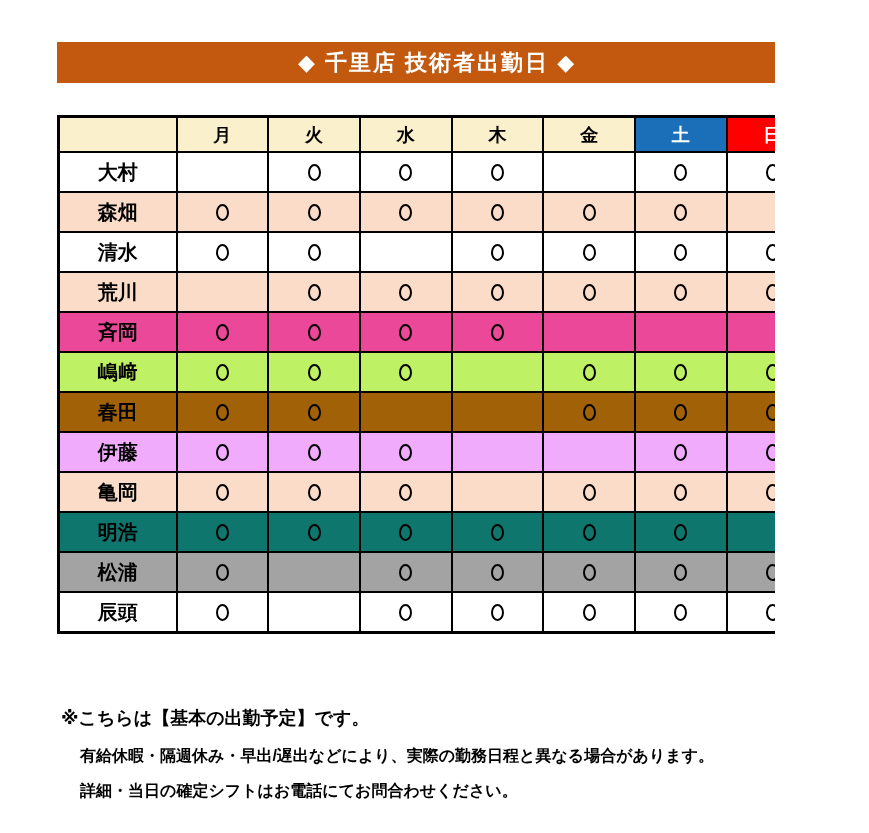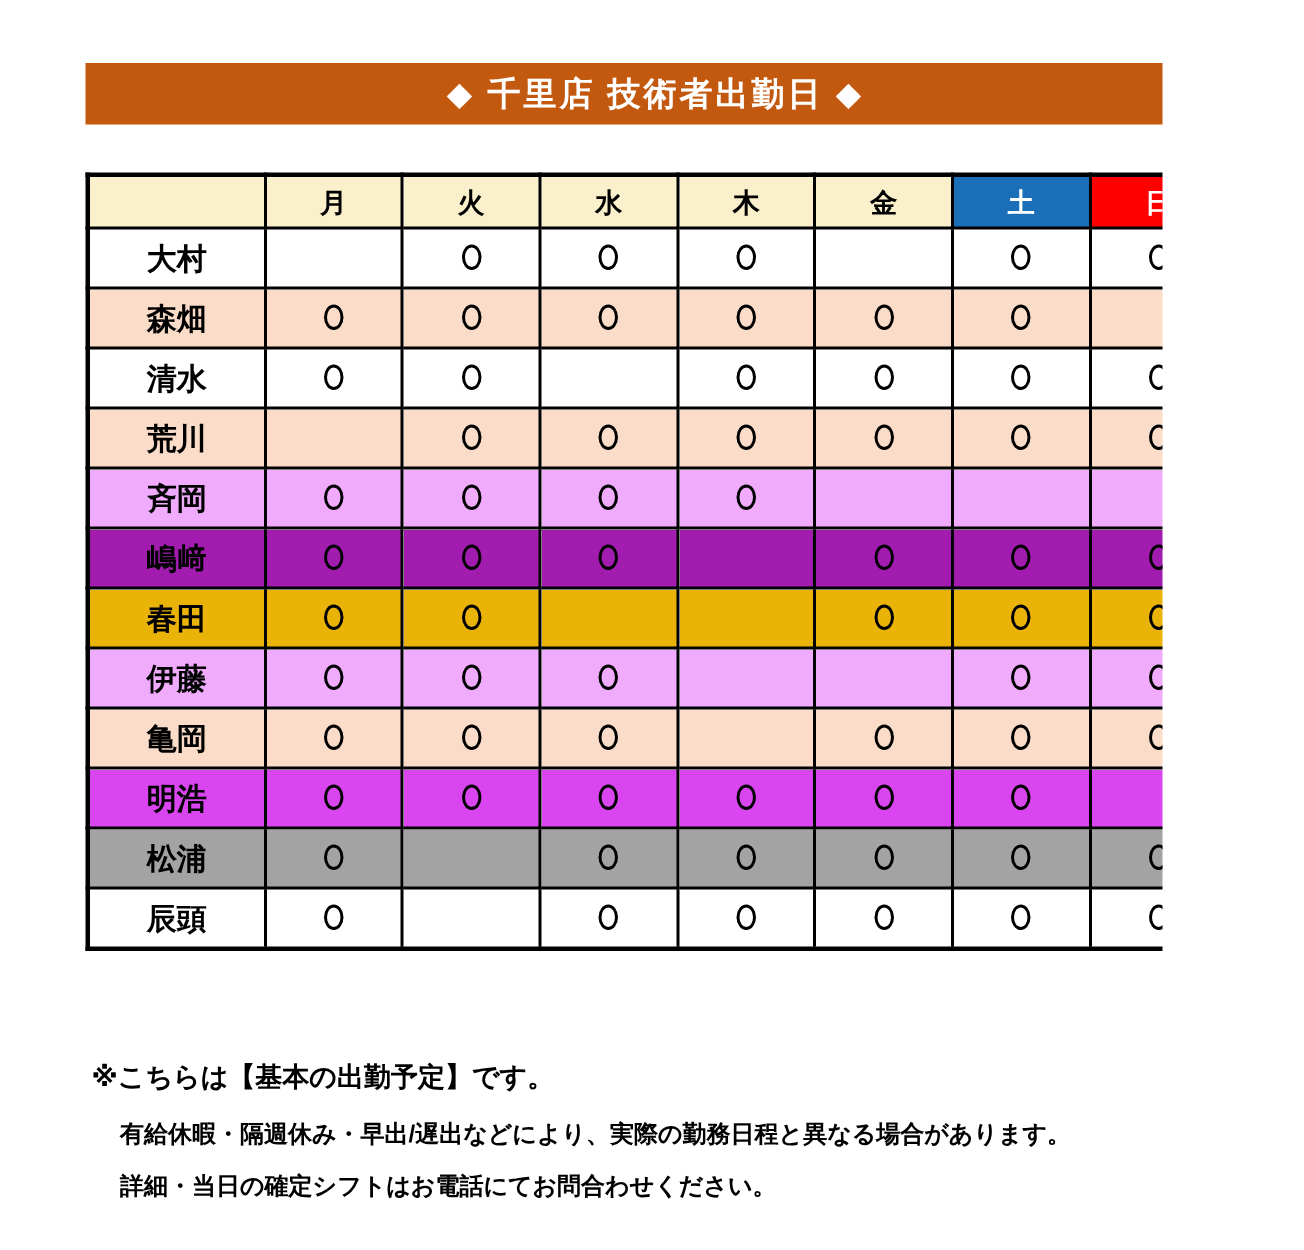--- a/index.html
+++ b/index.html
@@ -161,41 +161,41 @@
         <tr style="background: rgb(250, 220, 200);">
           <td class="name">荒川</td>
           <td></td>
           <td><span class="dot"></span></td>
           <td><span class="dot"></span></td>
           <td><span class="dot"></span></td>
           <td><span class="dot"></span></td>
           <td><span class="dot"></span></td>
           <td><span class="dot"></span></td>
         </tr>
-        <tr style="background: #f0abfc;">
+        <tr style="background: #ec4899;">
           <td class="name">斉岡</td>
           <td><span class="dot"></span></td>
           <td><span class="dot"></span></td>
           <td><span class="dot"></span></td>
           <td><span class="dot"></span></td>
           <td></td>
           <td></td>
           <td></td>
         </tr>
-        <tr style="background: #a21caf; margin-top: 20px;">
+        <tr style="background: #bef264; margin-top: 20px;">
           <td class="name">嶋﨑</td>
           <td><span class="dot"></span></td>
           <td><span class="dot"></span></td>
           <td><span class="dot"></span></td>
           <td></td>
           <td><span class="dot"></span></td>
           <td><span class="dot"></span></td>
           <td><span class="dot"></span></td>
         </tr>
-        <tr style="background: #eab308;">
+        <tr style="background: #a16207;">
           <td class="name">春田</td>
           <td><span class="dot"></span></td>
           <td><span class="dot"></span></td>
           <td></td>
           <td></td>
           <td><span class="dot"></span></td>
           <td><span class="dot"></span></td>
           <td><span class="dot"></span></td>
         </tr>
         <tr style="background: #f0abfc;">
@@ -211,21 +211,21 @@
         <tr style="background: rgb(250, 220, 200);">
           <td class="name">亀岡</td>
           <td><span class="dot"></span></td>
           <td><span class="dot"></span></td>
           <td><span class="dot"></span></td>
           <td></td>
           <td><span class="dot"></span></td>
           <td><span class="dot"></span></td>
           <td><span class="dot"></span></td>
         </tr>
-        <tr style="background: #d946ef;">
+        <tr style="background: #0f766e;">
           <td class="name">明浩</td>
           <td><span class="dot"></span></td>
           <td><span class="dot"></span></td>
           <td><span class="dot"></span></td>
           <td><span class="dot"></span></td>
           <td><span class="dot"></span></td>
           <td><span class="dot"></span></td>
           <td></td>
         </tr>
         <tr style="background: #a3a3a3;">

